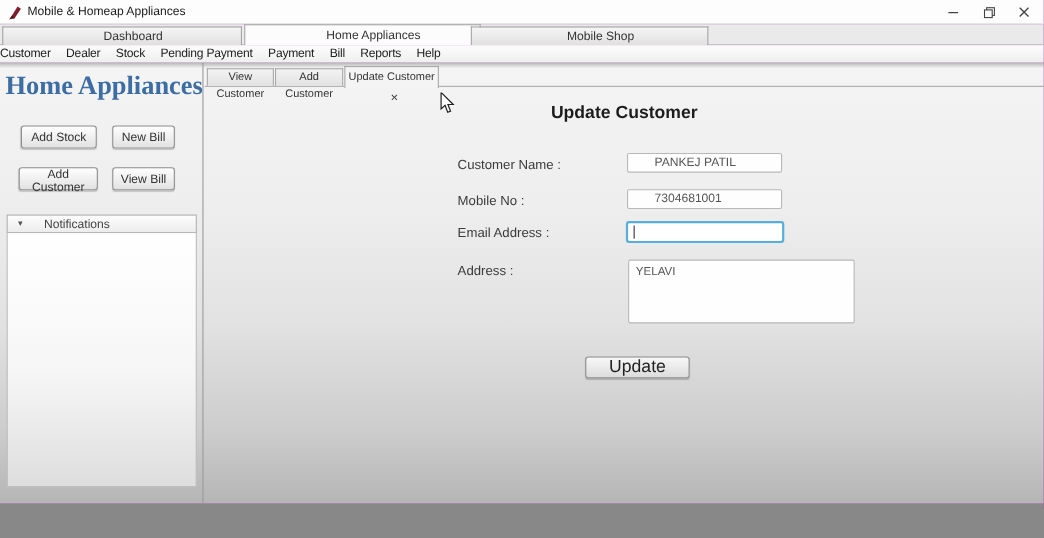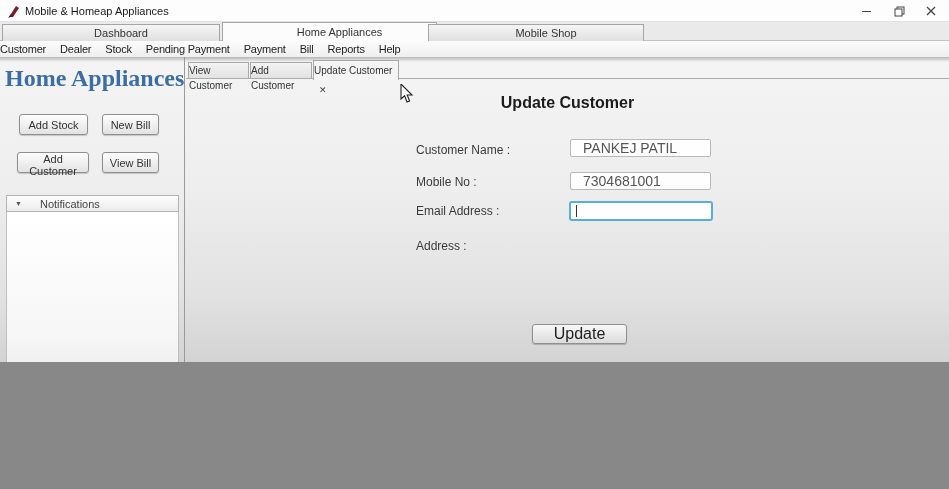--- a/index.html
+++ b/index.html
@@ -1,18 +1,18 @@
 <!DOCTYPE html>
 <html><head>
 <meta charset="utf-8">
 <style>
   * { margin:0; padding:0; box-sizing:border-box; }
   html,body { background:#888; }
   .root {
-    position:relative; width:949px; height:362px; overflow:hidden;
+    position:relative; width:949px; height:458px; overflow:hidden;
     font-family:"Liberation Sans", sans-serif; background:#a21caf;
     -webkit-font-smoothing:antialiased;
   }
   
   .titlebar { position:absolute; left:0; top:0; width:949px; height:22px;
     background:#fdfdfd; border-bottom:1px solid #e3e3e3; }
   .app-icon { position:absolute; left:7px; top:4px; width:13px; height:14px; }
   .window-title { position:absolute; left:25px; top:5px; font-size:11px; color:#1a1a1a; }
   .win-controls { position:absolute; right:2px; top:0; height:22px; display:flex; }
   .win-btn { width:32px; height:22px; display:flex; align-items:center; justify-content:center; background:transparent; border:none; cursor:default; }
@@ -43,32 +43,32 @@
   .notif-header { position:absolute; left:6px; top:138px; width:173px; height:17px;
     background:linear-gradient(#fdfdfd,#ececec); border:1px solid #b3b3b3;
     font-size:11px; color:#444; display:flex; align-items:center;gap:12px; }
   .notif-arrow { font-size:7px; color:#555; margin:0 6px 0 8px; }
   .notif-body { position:absolute; left:6px; top:155px; width:173px; height:231px;
     background:linear-gradient(#ffffff,#f6f6f6 55%,#dedede); border:1px solid #bfbfbf; border-top:none; }
   .divider { position:absolute; left:184px; top:0; width:1px; height:408px; background:#9a9a9a; }
   
   .content { position:absolute; left:186px; top:0; width:763px; height:432px; }
   .doc-tabstrip { position:absolute; left:0; top:3px; width:763px; height:19px; border-bottom:1px solid #ababab; }
-  .doc-tab { position:absolute; font-size:10px; color:#333; text-align:left;
+  .doc-tab { position:absolute; font-size:10px; color:#333; text-align:center;
     border:1px solid #a8a8a8; border-bottom:none; }
   .doc-tab.unsel { top:2px; height:16px; line-height:15px; background:linear-gradient(#f3f3f3,#e2e2e2); }
   .doc-tab.sel { top:0; height:20px; line-height:19px; background:#f4f4f4; z-index:2; }
   .tab-close { display:inline-block; margin-left:5px; font-size:9px; color:#444; }
   
   .form-heading { position:absolute; left:0; top:37px; width:763px; text-align:center;
     font-size:16px; font-weight:bold; color:#1c1c1c; }
   .fld-label { position:absolute; left:230px; width:140px; text-align:left;
     font-size:12px; color:#3a3a3a; white-space:nowrap; }
   .txt { position:absolute; background:#fefefe; border:1px solid #b8b8b8; border-radius:2px;
-    font-family:"Liberation Sans",sans-serif; font-size:14px; color:#555; padding:1px 12px; }
+    font-family:"Liberation Sans",sans-serif; font-size:11px; color:#555; padding:1px 24px; }
   .txt.focused { border:2px solid #56aedd; border-radius:3px; }
   .caret { position:absolute; width:1px; height:12px; background:#333; }
   .ta { position:absolute; background:#fefefe; border:1px solid #b8b8b8; border-radius:2px;
     font-family:"Liberation Sans",sans-serif; font-size:10.5px; color:#555;
     padding:4px 6px; resize:none; overflow:hidden; }
   .update-btn { position:absolute; left:346px; top:267px; width:95px; height:20px;
     background:linear-gradient(#f8f8f8,#dcdcdc); border:1px solid #909090; border-radius:3px;
     font-family:"Liberation Sans",sans-serif; font-size:16px; color:#222;
     box-shadow:0 1px 1px rgba(0,0,0,.2); cursor:default; }
   .mouse-cursor { position:absolute; left:214px; top:27px; z-index:9; }
@@ -155,20 +155,21 @@
       <input class="txt" style="left: 384px; top: 82px; width: 141px; height: 18px;" type="text" value="PANKEJ PATIL">
 
       <div class="fld-label" style="top:118px;">Mobile No :</div>
       <input class="txt" style="left: 384px; top: 115px; width: 141px; height: 18px;" type="text" value="7304681001">
 
       <div class="fld-label" style="top:147px;">Email Address :</div>
       <input class="txt focused" style="left: 383px; top: 144px; width: 144px; height: 20px;" type="text" value="">
       <div class="caret" style="left:390px;top:148px;"></div>
 
       <div class="fld-label" style="top:182px;">Address :</div>
+      <textarea class="ta" style="left: 385px; top: 179px; width: 206px; height: 58px;">YELAVI</textarea>
 
       <button class="update-btn">Update</button>
 
       <svg class="mouse-cursor" width="14" height="20" viewBox="0 0 14 20">
         <path d="M1 0 L1 15 L4.6 11.8 L7 18 L9.6 17 L7.2 11 L12 11 Z" fill="#fff" stroke="#222" stroke-width="1.1"></path>
       </svg>
     </div>
   </div>
 </div>
 

